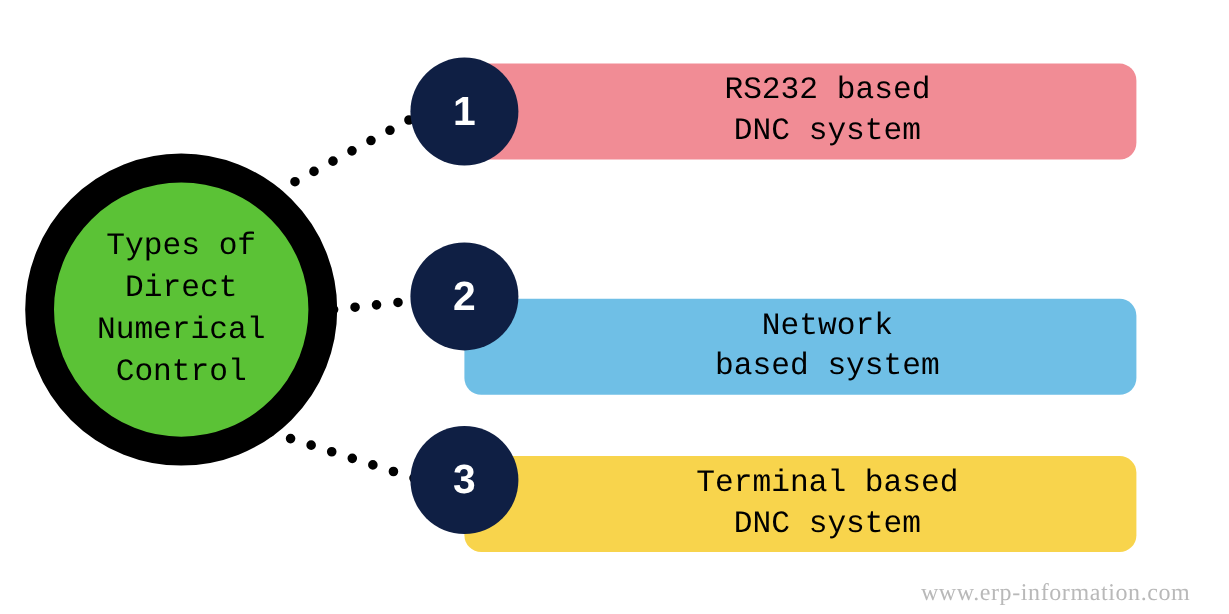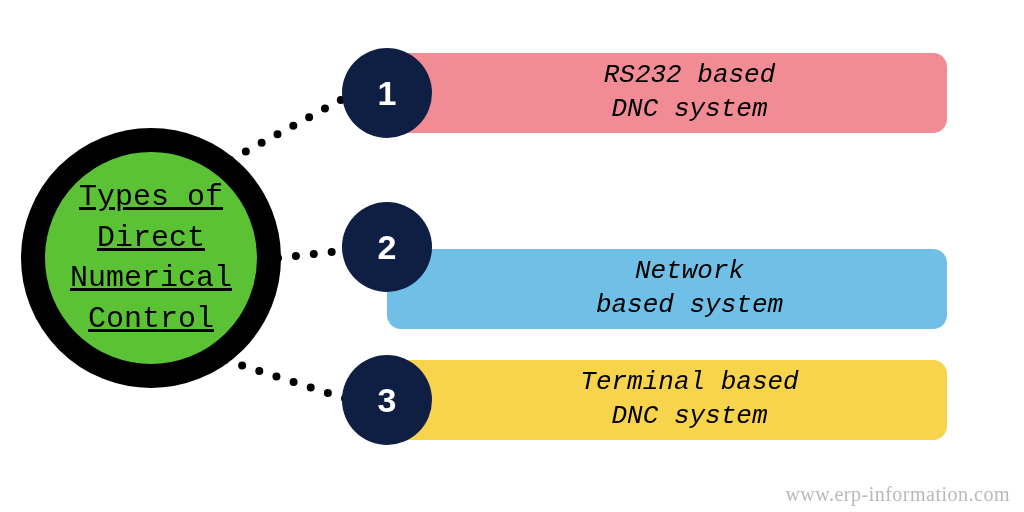--- a/index.html
+++ b/index.html
@@ -26,26 +26,25 @@
     border-radius: 50%;
     background: #5bc236;
     border: 24px solid #000000;
     box-sizing: border-box;
     display: flex;
     align-items: center;
     justify-content: center;
     text-align: center;
   }
   .center-circle .label {
-    font-size: 30px;
+    font-size: 26px;
     line-height: 1.35;
     color: #000;
     font-family: "Courier New", Courier, monospace;
     white-space: pre-line;
-    text-decoration: underline;
   }
   
   .row {
     position: absolute;
     left: 342px;
     height: 90px;
   }
   .row1 { top: 48px; }
   .row2 { top: 202px; }
   .row3 { top: 355px; }
@@ -80,44 +79,43 @@
     padding-left: 45px;
     box-sizing: border-box;
   }
   .bar .bar-label {
     font-size: 26px;
     line-height: 1.3;
     color: #000;
     text-align: center;
     white-space: pre-line;
     font-family: "Courier New", Courier, monospace;
-    font-style: italic;
   }
   .bar1 { background: #f18c95; }
   .bar2 { background: #6fbfe6; margin-top: 42px; }
-  .bar3 { background: #f8d44c; }
+  .bar3 { background: #f8d44c; margin-top: 20px; }
   
   svg.connectors {
     position: absolute;
     left: 0;
     top: 0;
     width: 1024px;
     height: 512px;
     pointer-events: none;
   }
   .dotline {
     fill: none;
     stroke: #000;
     stroke-width: 8;
     stroke-linecap: round;
     stroke-dasharray: 0 18;
   }
   .attribution {
     position: absolute;
-    right: 14px;
+    right: 32px;
     bottom: 6px;
     font-family: Georgia, 'Times New Roman', serif;
     font-size: 20px;
     color: #b9b9b9;
     letter-spacing: 0.5px;
   }
 </style>
 </head>
 <body>
 

